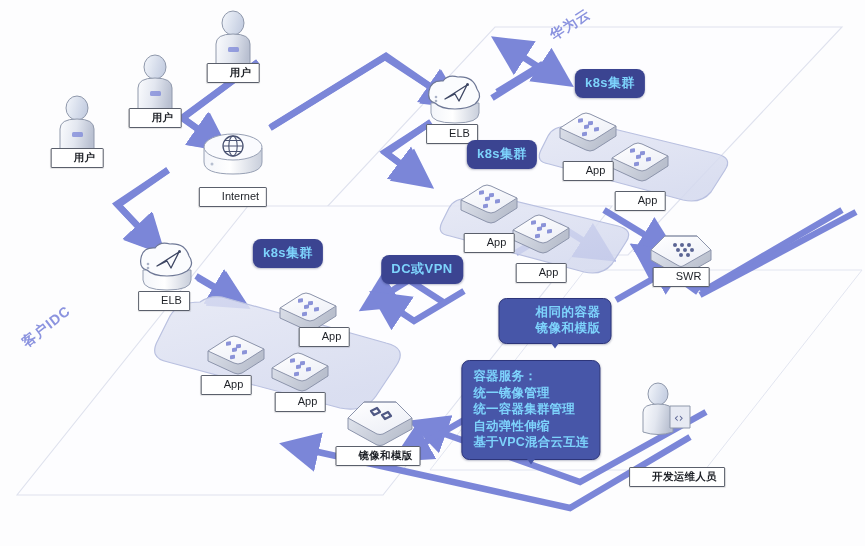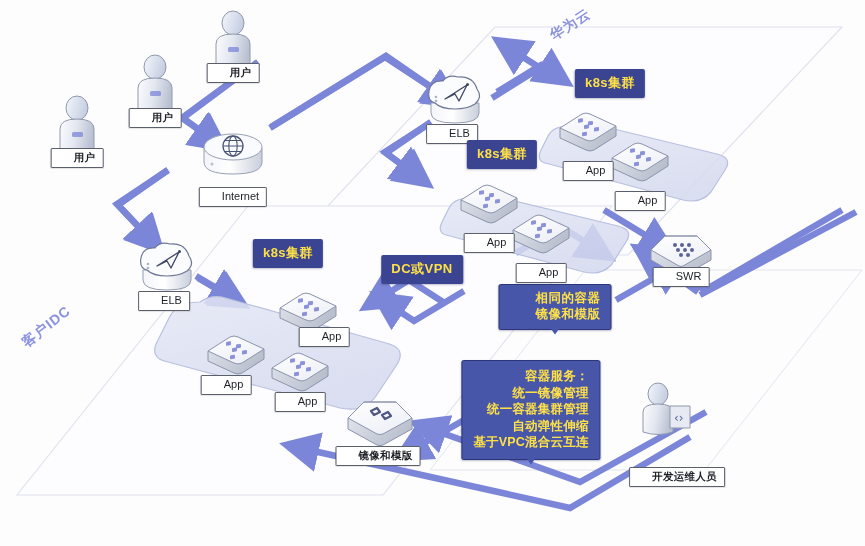--- a/index.html
+++ b/index.html
@@ -29,22 +29,22 @@
     box-shadow:0 1px 1px rgba(0,0,0,.10);
     transform:translate(-50%,0);
     z-index:40;
   }
   .nodelabel.cn{font-size:10.5px;letter-spacing:.3px;font-weight:700;}
 
   
   .badge{
     position:absolute;
     background:#3b4491;
-    color:#fde047;
-    border-radius:2px;
+    color:#7dd3fc;
+    border-radius:8px;
     font-size:13px;
     font-weight:700;
     letter-spacing:.5px;
     padding:5px 10px 6px 10px;
     white-space:nowrap;
     transform:translate(-50%,0);
     box-shadow:0 1px 2px rgba(30,36,80,.28);
     z-index:45;
   }
   .badge .tail{
@@ -55,21 +55,20 @@
   .badge.multi{
     font-size:12.5px;
     line-height:1.32;
     text-align:left;
     padding:7px 11px 8px 11px;
     letter-spacing:.2px;
   }
   .badge.boxed{
     background:#4756a8;
     border:1.4px solid #2d357a;
-    text-align:right;
   }
   .badge.boxed .tail{background:#4756a8;}
   .badge.center2{text-align:center;line-height:1.3;font-size:12.5px;}
 
   
   .zonecap{
     position:absolute;
     color:#8b93df;
     font-size:14px;
     font-weight:700;
@@ -357,21 +356,21 @@
   <svg style="position:absolute;left:636px;top:380px;" width="62" height="62" viewBox="0 0 62 62">
     <ellipse cx="22" cy="14" rx="10" ry="11" fill="url(#gHead)" stroke="#8f98ab" stroke-width="1"></ellipse>
     <path d="M7,52 L7,32 Q7,24 22,24 Q37,24 37,32 L37,52 Q22,57 7,52 Z" fill="url(#gPerson)" stroke="#8f98ab" stroke-width="1"></path>
     <path d="M34,26 L54,26 L54,48 L34,48 Z" fill="#e7eaf3" stroke="#8f98ab" stroke-width="1"></path>
     <text x="38" y="42" font-family="DejaVu Sans, sans-serif" font-size="12" fill="#5b6594">‹›</text>
   </svg>
   <div class="nodelabel cn" style="left:677px;top:437px;margin-top:30px;">开发运维人员</div>
 
   <div class="badge" style="left:422px;top:255px;">DC或VPN</div>
 
-  <div class="badge boxed center2" style="left:555px;top:284px;padding-left:36px;">
+  <div class="badge boxed center2" style="left:555px;top:298px;padding-left:36px;">
     <span>相同的容器</span><br>
     <span>镜像和模版</span>
     <span class="tail"></span>
   </div>
 
   <div class="badge boxed multi" style="left:531px;top:360px;">
     <span>容器服务：</span><br>
     <span>统一镜像管理</span><br>
     <span>统一容器集群管理</span><br>
     <span>自动弹性伸缩</span><br>

